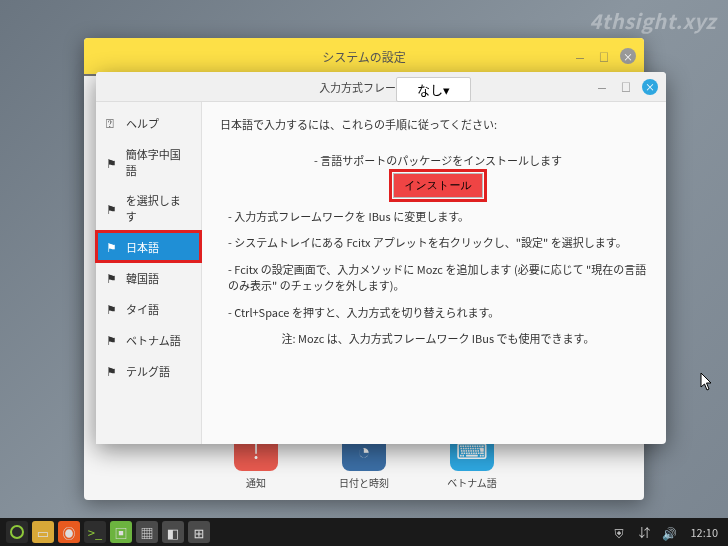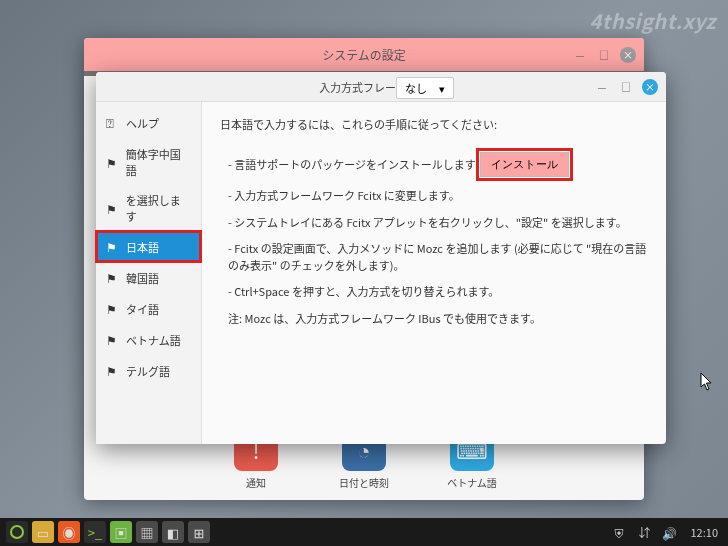--- a/index.html
+++ b/index.html
@@ -21,24 +21,24 @@
 .cursor svg { width: 14px; height: 20px; }
 
 
 .parent-window {
   position: absolute; left: 84px; top: 38px;
   width: 560px; height: 462px;
   background: #f5f5f5; border-radius: 4px;
   box-shadow: 0 4px 20px rgba(0,0,0,0.4);
 }
 .parent-titlebar {
-  height: 38px; background: #fca5a5; border-radius: 4px 4px 0 0;
+  height: 38px; background: #fde047; border-radius: 4px 4px 0 0;
   display: flex; align-items: center; justify-content: center;
   position: relative; font-size: 12px; color: #555;
-  border-bottom: 5px solid #737373;
+  border-bottom: 2px solid #737373;
 }
 .parent-ctrls { position: absolute; right: 8px; display: flex; gap: 8px; }
 .wctrl {
   width: 16px; height: 16px; border-radius: 50%;
   display: flex; align-items: center; justify-content: center;
   font-size: 10px; color: #666; cursor: pointer;
 }
 .wctrl.close { background: #9a9a9a; color: #fff; }
 
 
@@ -71,23 +71,23 @@
 .child-titlebar {
   height: 30px; background: #f0f0f0; border-bottom: 1px solid #ddd;
   border-radius: 4px 4px 0 0;
   display: flex; align-items: center; position: relative;
 }
 .framework-label {
   flex: 1; text-align: center; font-size: 11px; color: #444;
 }
 .dropdown {
   position: absolute; left: 300px; top: 5px;
-  padding: 2px 8px; font-size: 11px;
+  padding: 2px 20px; font-size: 13px;
   border: 1px solid #ccc; background: #fff; border-radius: 2px;
-  display: flex; align-items: center; gap: 12px; cursor: pointer;
+  display: flex; align-items: center; gap: 0; cursor: pointer;
 }
 .child-ctrls { position: absolute; right: 8px; display: flex; gap: 8px; }
 .child-ctrls .wctrl.close { background: #2ea7e0; }
 
 .child-body { flex: 1; display: flex; }
 .sidebar {
   width: 106px; background: #f3f3f3; border-right: 1px solid #e0e0e0;
   padding-top: 4px;
 }
 .sb-item {
@@ -103,28 +103,28 @@
   outline: 3px solid #e02020; outline-offset: -2px;
 }
 
 .content {
   flex: 1; padding: 14px 18px; font-size: 11px; color: #333;
   overflow-y: auto;
 }
 .content h3 { font-size: 12px; font-weight: 700; margin-bottom: 12px; }
 .content p.intro { margin-bottom: 20px; }
 .steps { margin-left: 8px; }
-.step { margin-bottom: 10px; line-height: 1.5; }
+.step { margin-bottom: 10px; line-height: 1.5; flex-direction: column; }
 .install-row { display: flex; align-items: center; gap: 4px; flex-wrap: wrap; }
 .install-btn {
-  padding: 4px 10px; border: 1px solid #bbb; background: #fca5a5;
+  padding: 4px 10px; border: 1px solid #bbb; background: #ef4444;
   font-size: 11px; cursor: pointer;
   outline: 3px solid #e02020; outline-offset: 1px;
 }
-.note { margin-top: 0; margin-left: 8px; }
+.note { margin-top: 0; margin-left: 8px; text-align: center; }
 
 
 .taskbar {
   position: absolute; left: 0; right: 0; bottom: 0;
   height: 28px; background: #1a1a1a;
   display: flex; align-items: center; padding: 0 6px;
 }
 .task-left { display: flex; align-items: center; gap: 4px; }
 .task-ic {
   width: 22px; height: 22px; border-radius: 3px;
@@ -226,21 +226,21 @@
       </div>
     </div>
 
     <div class="content">
       <p class="intro">日本語で入力するには、これらの手順に従ってください:</p>
       <div class="steps">
         <div class="step install-row">
           <span>- 言語サポートのパッケージをインストールします</span>
           <button class="install-btn">インストール</button>
         </div>
-        <div class="step">- 入力方式フレームワーク Fcitx に変更します。</div>
+        <div class="step">- 入力方式フレームワークを IBus に変更します。</div>
         <div class="step">- システムトレイにある Fcitx アプレットを右クリックし、"設定" を選択します。</div>
         <div class="step">- Fcitx の設定画面で、入力メソッドに Mozc を追加します (必要に応じて "現在の言語のみ表示" のチェックを外します)。</div>
         <div class="step">- Ctrl+Space を押すと、入力方式を切り替えられます。</div>
       </div>
       <p class="note">注: Mozc は、入力方式フレームワーク IBus でも使用できます。</p>
     </div>
   </div>
 </div>
 
 <div class="cursor">

